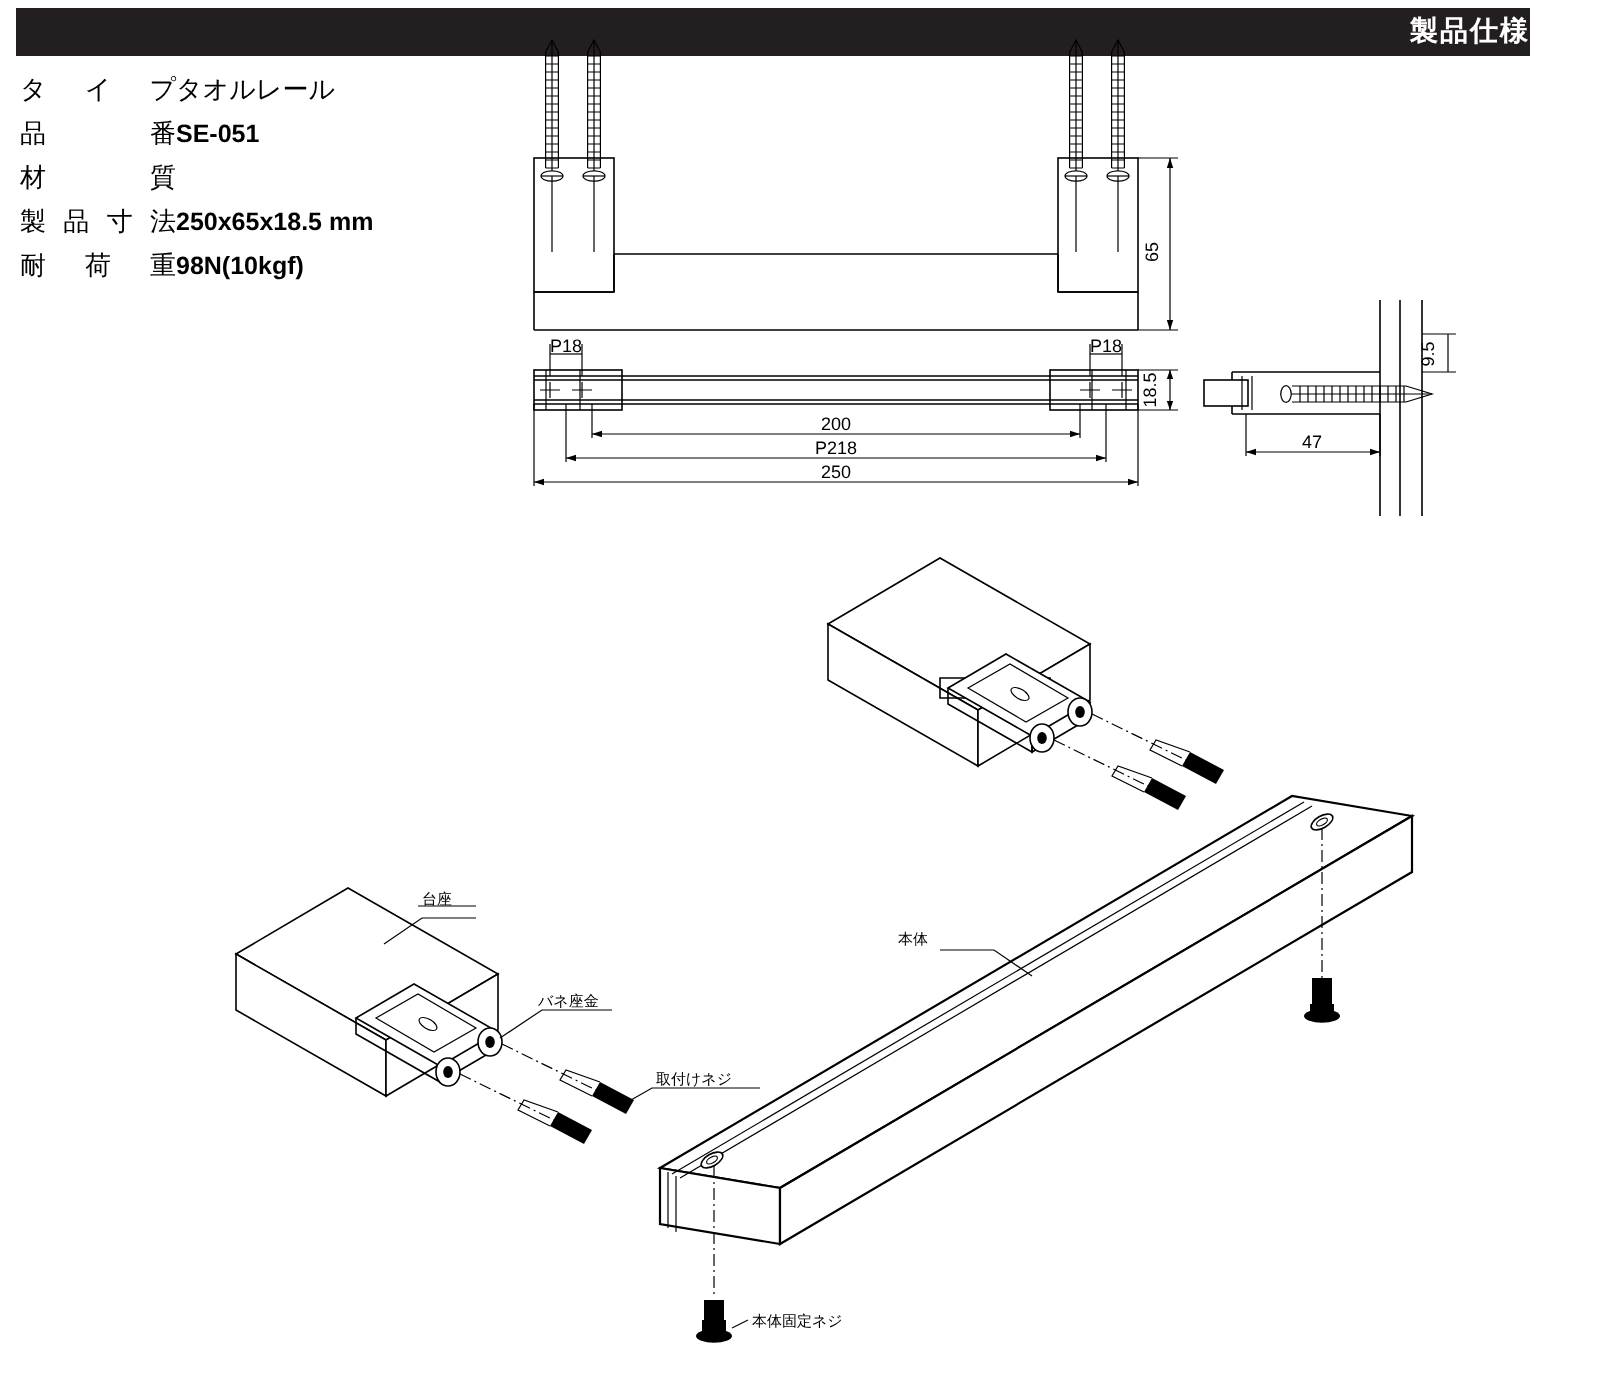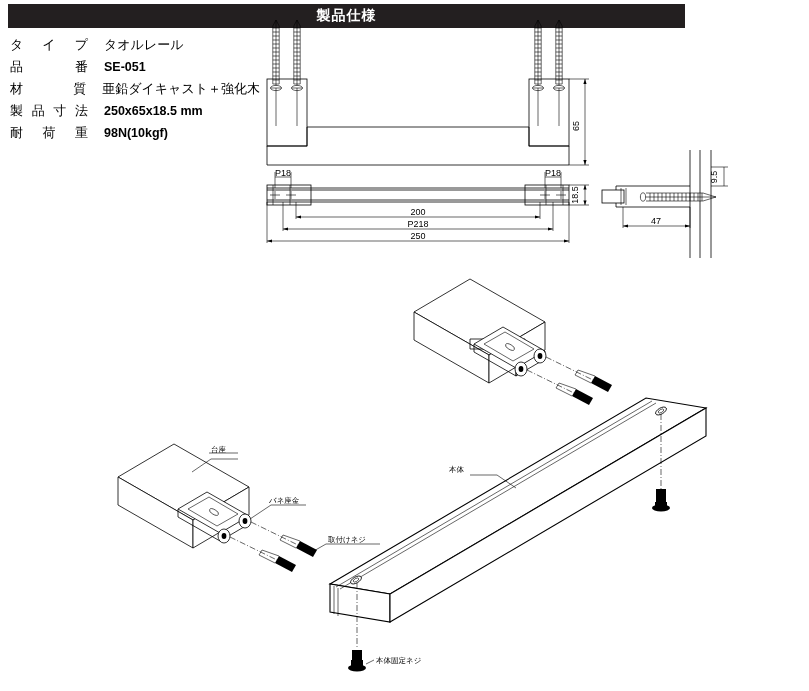--- a/index.html
+++ b/index.html
@@ -15,26 +15,26 @@
     overflow: hidden;
     font-family: "Liberation Sans", "DejaVu Sans", sans-serif;
     color: #000000;
   }
 
   
   #header-bar {
     position: absolute;
     left: 8px;
     top: 4px;
-    width: 677px;
+    width: 757px;
     height: 24px;
     background: #231f20;
     display: flex;
     align-items: center;
-    justify-content: center;
+    justify-content: flex-end;
   }
   #header-title {
     color: #ffffff;
     font-size: 14px;
     font-weight: bold;
     letter-spacing: 1px;
     font-family: "DejaVu Sans", "Liberation Sans", sans-serif;
   }
 
   
@@ -55,21 +55,20 @@
     font-family: "DejaVu Sans", "Liberation Sans", sans-serif;
     display: flex;
     justify-content: space-between;
     letter-spacing: 0px;
   }
   .spec-label span { display: inline-block; }
   .spec-value {
     font-size: 13px;
     font-family: "DejaVu Sans", "Liberation Sans", sans-serif;
     white-space: nowrap;
-    margin-left: 16px;
   }
   .spec-value.latin {
     font-family: "Liberation Sans", "DejaVu Sans", sans-serif;
     font-size: 12.5px;
     font-weight: bold;
   }
 
   
   #drawing-area {
     position: absolute;
@@ -125,21 +124,20 @@
         <span>番</span>
     </div>
     <div class="spec-value latin">SE-051</div>
   </div>
 
   <div class="spec-row">
     <div class="spec-label">
       <span>材</span>
         <span>質</span>
     </div>
-    <div class="spec-value">亜鉛ダイキャスト＋強化木</div>
   </div>
 
   <div class="spec-row">
     <div class="spec-label">
       <span>製</span>
         <span>品</span>
         <span>寸</span>
         <span>法</span>
     </div>
     <div class="spec-value latin">250x65x18.5 mm</div>

